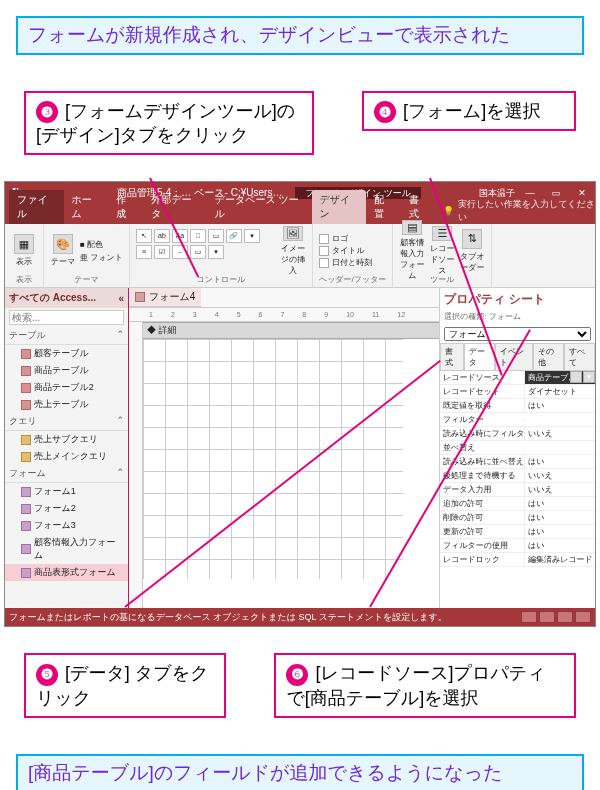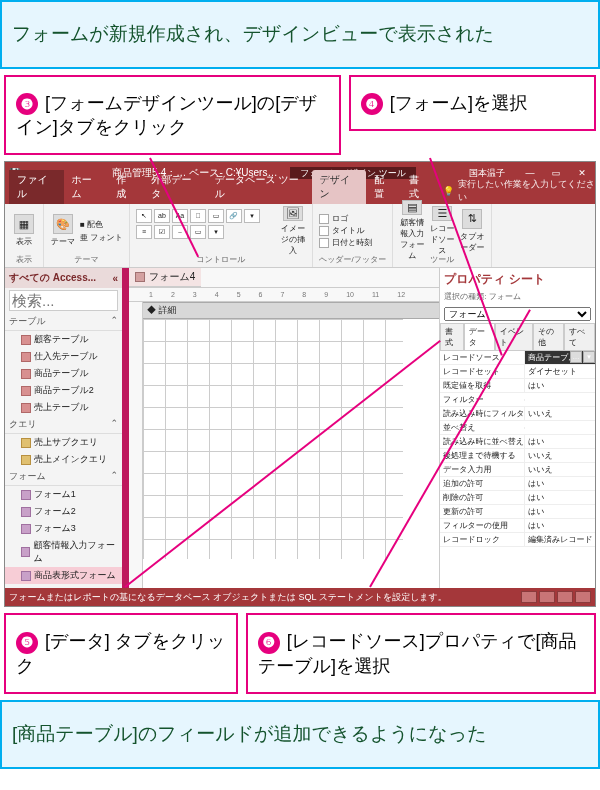--- a/index.html
+++ b/index.html
@@ -1,19 +1,19 @@
 <!DOCTYPE html>
 <html><head>
 <meta charset="utf-8">
 <style>
   * { box-sizing: border-box; margin: 0; padding: 0; }
   body { font-family: "Yu Gothic", "Meiryo", sans-serif; font-size: 10px; background: #fff; width: 600px; }
   
-  .callout-box { border: 2px solid #00aeef; background: #e6f6fe; padding: 19px 10px; margin: 0; font-size: 19px; line-height: 1.4; color: #14532d; }
-  .step-box { border: 2px solid #e6007e; background: #fff; padding: 14px 10px; margin: 0; font-size: 18px; line-height: 1.35; display: inline-block; position: relative; }
+  .callout-box { border: 2px solid #00aeef; background: #e6f6fe; padding: 4px 10px; margin: 16px; font-size: 19px; line-height: 1.4; color: #6d28d9; }
+  .step-box { border: 2px solid #e6007e; background: #fff; padding: 6px 10px; margin: 20px; font-size: 18px; line-height: 1.35; display: inline-block; position: relative; }
   .step-num { display: inline-flex; width: 22px; height: 22px; border-radius: 50%; background: #e6007e; color: #fff; font-weight: bold; align-items: center; justify-content: center; font-size: 14px; margin-right: 2px; }
   .row-steps { display: flex; gap: 8px; margin: 6px 4px; align-items: flex-start; }
   
   
   .access-app { width: 592px; margin: 4px; border: 1px solid #888; font-size: 9px; color: #222; position: relative; }
   .titlebar { background: #a4373a; color: #fff; display: flex; align-items: center; height: 22px; padding: 0 4px; gap: 6px; }
   .titlebar .qat { display: flex; gap: 4px; align-items: center; }
   .titlebar .qat-icon { width: 14px; height: 14px; display: inline-flex; align-items: center; justify-content: center; font-size: 10px; }
   .title-center { flex: 1; text-align: center; font-size: 10px; overflow: hidden; white-space: nowrap; }
   .title-center .ctx-tool { background: #5a1a1c; padding: 1px 10px; margin-left: 10px; font-size: 9px; }
@@ -32,24 +32,24 @@
   .rgroup .lbl { text-align: center; font-size: 8px; color: #666; }
   .ricon { width: 26px; height: 44px; display: flex; flex-direction: column; align-items: center; justify-content: center; gap: 2px; font-size: 8px; text-align: center; }
   .ricon .glyph { width: 20px; height: 20px; background: #ddd; border: 1px solid #bbb; display: flex; align-items: center; justify-content: center; font-size: 11px; }
   .controls-gallery { display: flex; flex-wrap: wrap; gap: 2px; width: 140px; height: 44px; align-content: flex-start; }
   .cg-item { width: 16px; height: 14px; border: 1px solid #bbb; background: #fff; font-size: 7px; text-align: center; line-height: 12px; }
   .hf-list { display: flex; flex-direction: column; gap: 1px; font-size: 8px; }
   .hf-item { display: flex; gap: 3px; align-items: center; }
   .mini-ico { width: 10px; height: 10px; border: 1px solid #aaa; background: #fff; }
   
   .workspace { display: flex; height: 320px; }
-  .nav-pane { width: 124px; background: #f4f4f4; border-right: 7px solid #be185d; display: flex; flex-direction: column; }
+  .nav-pane { width: 124px; background: #f4f4f4; border-right: 1px solid #be185d; display: flex; flex-direction: column; }
   .nav-head { background: #eadada; color: #7a292b; font-weight: bold; padding: 3px 4px; display: flex; align-items: center; justify-content: space-between; font-size: 10px; }
   .nav-search { padding: 2px 4px; }
-  .nav-search input { width: 100%; font-size: 15px; border: 1px solid #ccc; padding: 1px 2px; background: #fff; }
+  .nav-search input { width: 100%; font-size: 10px; border: 1px solid #ccc; padding: 1px 2px; background: #fff; }
   .nav-cat { font-size: 9px; color: #555; padding: 2px 4px; border-bottom: 1px solid #ddd; display: flex; justify-content: space-between; }
   .nav-item { padding: 2px 4px 2px 16px; font-size: 9px; display: flex; align-items: center; gap: 3px; cursor: pointer; }
   .nav-item.selected { background: #f7cdd6; }
   .nav-ico { width: 10px; height: 10px; background: #d89090; border: 1px solid #b06868; }
   .nav-ico.q { background: #e0c070; border-color: #b89040; }
   .nav-ico.f { background: #c8a0c8; border-color: #a070a0; }
   .nav-scroll { overflow-y: auto; flex: 1; }
   
   .canvas-area { flex: 1; display: flex; flex-direction: column; background: #14532d; justify-content: center; }
   .doc-tab { background: #f4e4e4; border-bottom: 1px solid #ccc; padding: 2px 6px; font-size: 10px; display: inline-flex; align-items: center; gap: 4px; width: fit-content; }
@@ -105,21 +105,21 @@
   <div class="titlebar">
     <div class="qat">
       <span class="qat-icon">💾</span>
       <span class="qat-icon">↶</span>
       <span class="qat-icon">↷</span>
     </div>
     <div class="title-center">
       <span>商品管理5-4：… ベース- C:¥Users…</span>
       <span class="ctx-tool">フォーム デザイン ツール</span>
     </div>
-    <span style="margin-right:10px">国本温子</span>
+    <span style="">国本温子</span>
     <div class="win-ctrls">
       <span class="win-btn">—</span>
       <span class="win-btn">▭</span>
       <span class="win-btn">✕</span>
     </div>
   </div>
 
   <div class="tabs">
     <div class="tab file">ファイル</div>
     <div class="tab">ホーム</div>
@@ -231,24 +231,20 @@
               <span>テーブル</span>
               <span>⌃</span>
             </div>
         <div id="nav-tables">
               <div class="nav-item">
                 <span class="nav-ico "></span>
                 <span>顧客テーブル</span>
               </div>
               <div class="nav-item">
                 <span class="nav-ico "></span>
-                <span>仕入先テーブル</span>
-              </div>
-              <div class="nav-item">
-                <span class="nav-ico "></span>
                 <span>商品テーブル</span>
               </div>
               <div class="nav-item">
                 <span class="nav-ico "></span>
                 <span>商品テーブル2</span>
               </div>
               <div class="nav-item">
                 <span class="nav-ico "></span>
                 <span>売上テーブル</span>
               </div>

